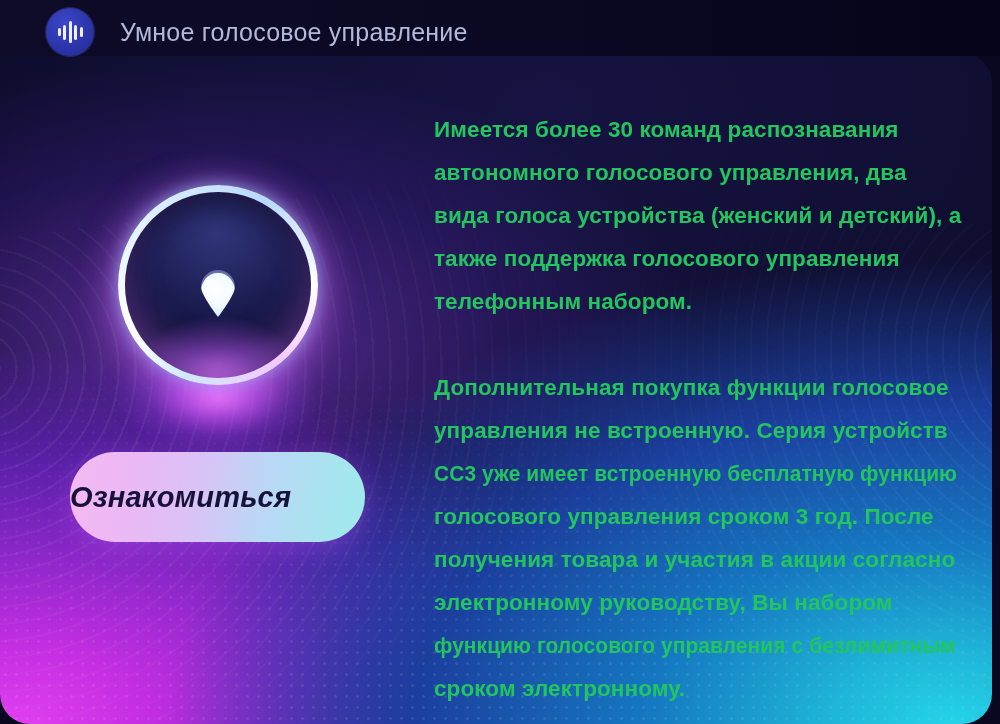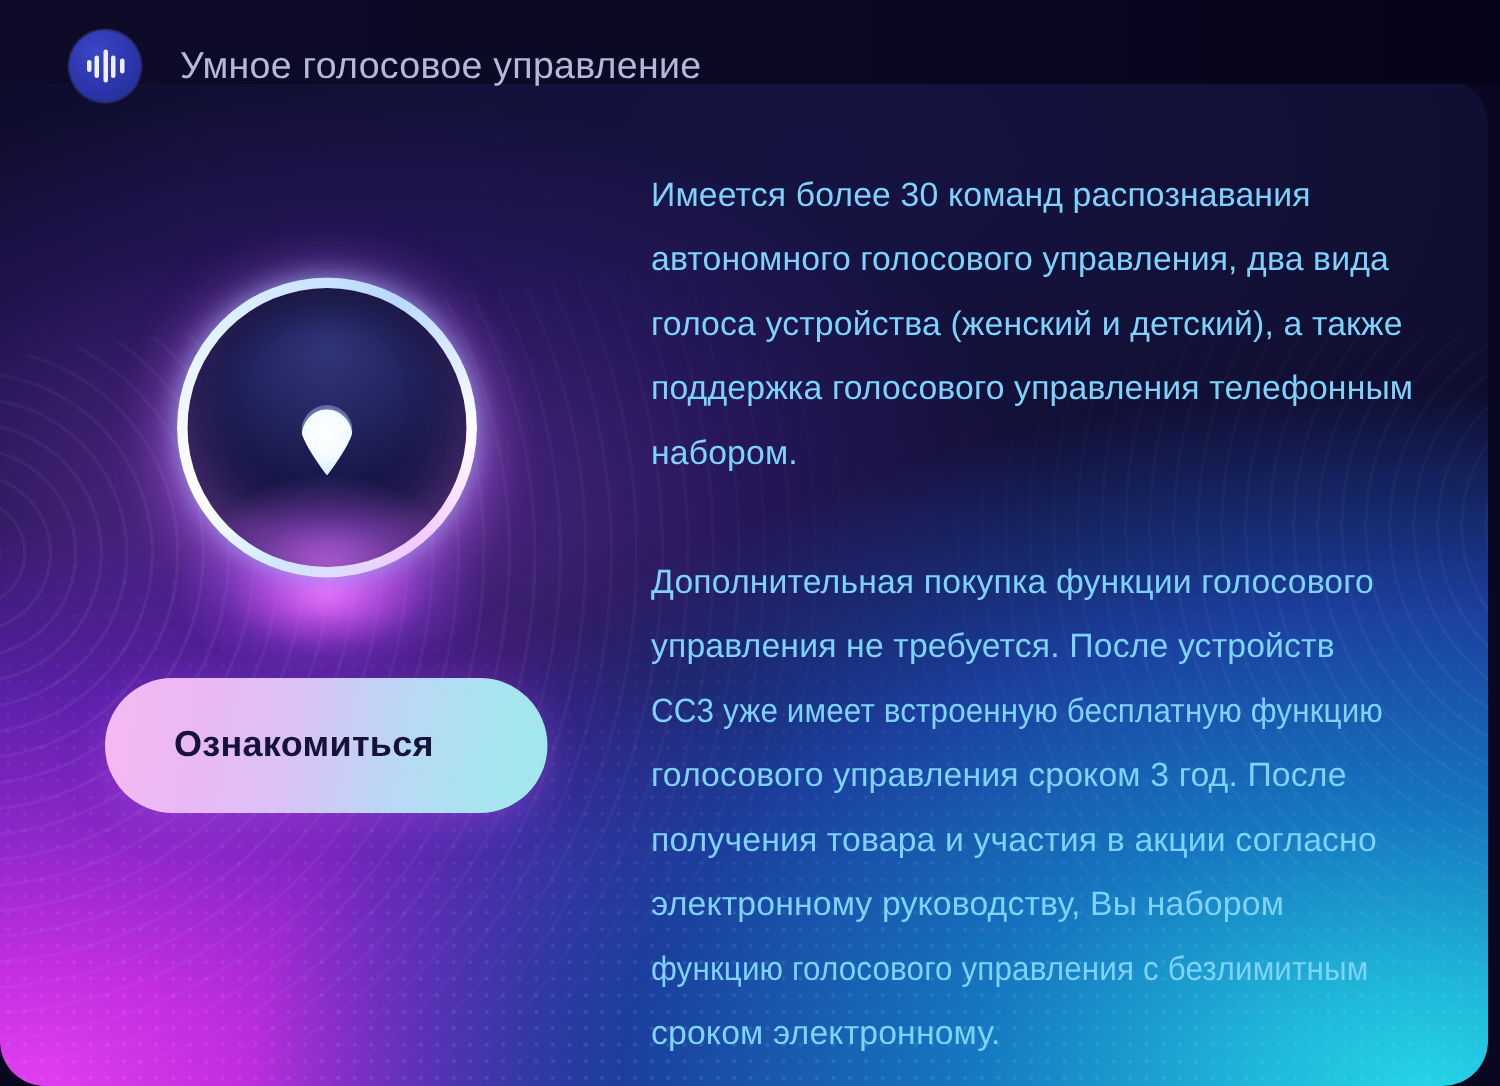--- a/index.html
+++ b/index.html
@@ -72,21 +72,21 @@
     background:repeating-radial-gradient(circle at 78% 20%,
         rgba(255,255,255,.07) 0px, rgba(255,255,255,.07) 2px,
         rgba(255,255,255,0) 2px, rgba(255,255,255,0) 16px);
     -webkit-mask-image:radial-gradient(62% 60% at 66% 34%, rgba(0,0,0,.9) 0%, rgba(0,0,0,.45) 55%, rgba(0,0,0,0) 82%);
             mask-image:radial-gradient(62% 60% at 66% 34%, rgba(0,0,0,.9) 0%, rgba(0,0,0,.45) 55%, rgba(0,0,0,0) 82%);
     opacity:.7;
   }
 
   
   .header-row{
-    position:absolute; left:0; top:16px; width:1000px; height:56px;
+    position:absolute; left:0; top:4px; width:1000px; height:56px;
     display:flex; align-items:center; z-index:60;
   }
   .brand-badge{
     width:48px; height:48px; border-radius:50%;
     background:radial-gradient(circle at 38% 30%, #3b46c8 0%, #2c35ab 55%, #232c92 100%);
     margin-left:46px;
     display:flex; align-items:center; justify-content:center;
     box-shadow:0 0 0 1px rgba(120,130,230,.25);
   }
   .bars{ display:flex; align-items:center; gap:2.5px; height:22px; }
@@ -146,37 +146,37 @@
     position:absolute; left:70px; top:452px;
     width:295px; height:90px;
     border:none; cursor:pointer;
     border-radius:45px;
     background:linear-gradient(100deg,#f6b9f2 0%,#eab8f5 22%,#d9c3f6 44%,#b9d8f5 66%,#a8e4ef 85%,#9fe9ec 100%);
     box-shadow:0 6px 26px rgba(180,90,240,.35);
     display:flex; align-items:center;
     z-index:25;
   }
   .cta span{
-    margin-left:46px;
-    font-size:24px; font-weight:700; letter-spacing:.2px;
+    font-size:29px; font-weight:700; letter-spacing:.2px;
     color:#16123a;
     font-family:"Liberation Sans","DejaVu Sans",sans-serif;
+    font-style:italic;
   }
 
   
   .copy{
     position:absolute; left:434px; top:108px; width:530px;
     z-index:25;
     color:#ffffff;
   }
   .copy p{
     font-size:22.5px;
     line-height:43px;
-    font-weight:400;
-    color:#7dd3fc;
+    font-weight:700;
+    color:#22c55e;
     letter-spacing:.1px;
   }
   .copy p.para2{ margin-top:43px; }
   .copy p .tight{
     display:inline-block;
     transform:scaleX(.93);
     transform-origin:left center;
     white-space:nowrap;
   }
 </style>
@@ -214,22 +214,22 @@
     <div class="orb-drop"></div>
   </div>
 
   <button class="cta">
     <span>Ознакомиться</span>
   </button>
 
   <div class="copy">
     <p class="para1">Имеется более 30 команд распознавания автономного голосового управления, два вида голоса устройства (женский и детский), а также поддержка голосового управления телефонным набором.</p>
     <p class="para2">
-      <span>Дополнительная покупка функции голосового</span>
-      <span>управления не требуется. После устройств</span>
+      <span>Дополнительная покупка функции голосовое</span>
+      <span>управления не встроенную. Серия устройств</span>
       <span class="tight">CC3 уже имеет встроенную бесплатную функцию</span>
       <span>голосового управления сроком 3 год. После</span>
       <span>получения товара и участия в акции согласно</span>
       <span>электронному руководству, Вы набором</span>
       <span class="tight">функцию голосового управления с безлимитным</span>
       <span>сроком электронному.</span>
     </p>
   </div>
 
 </div>

